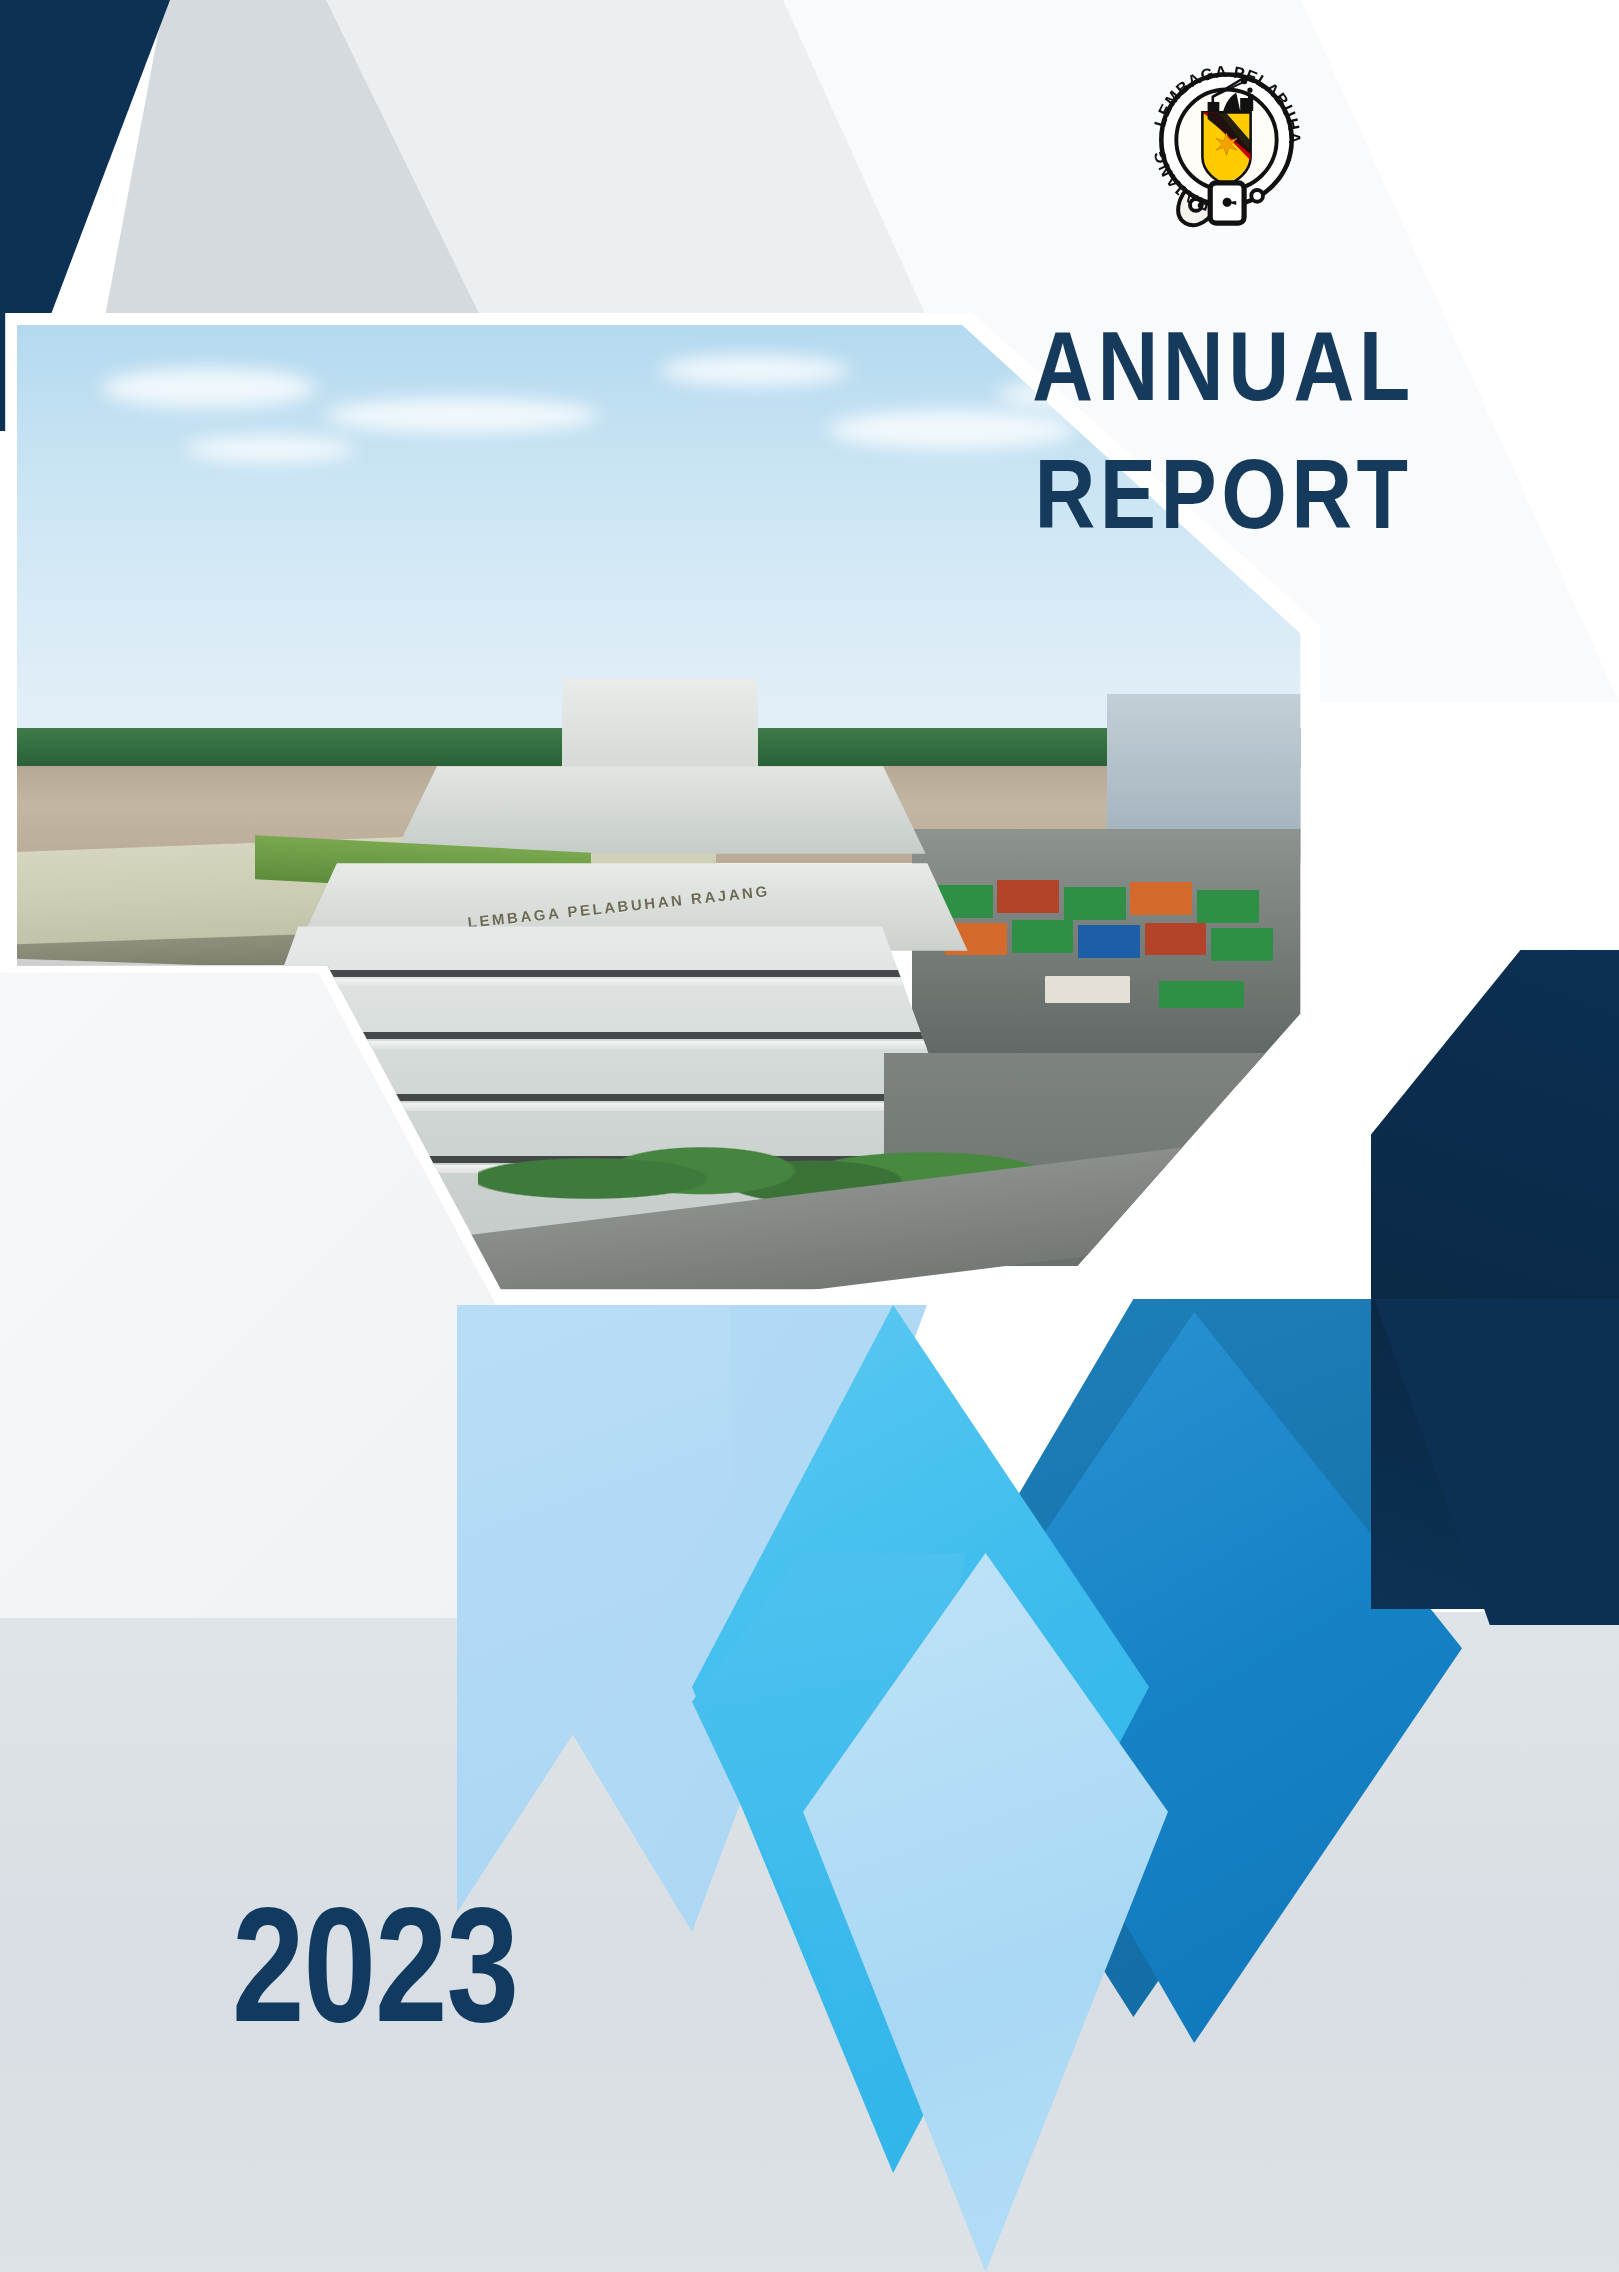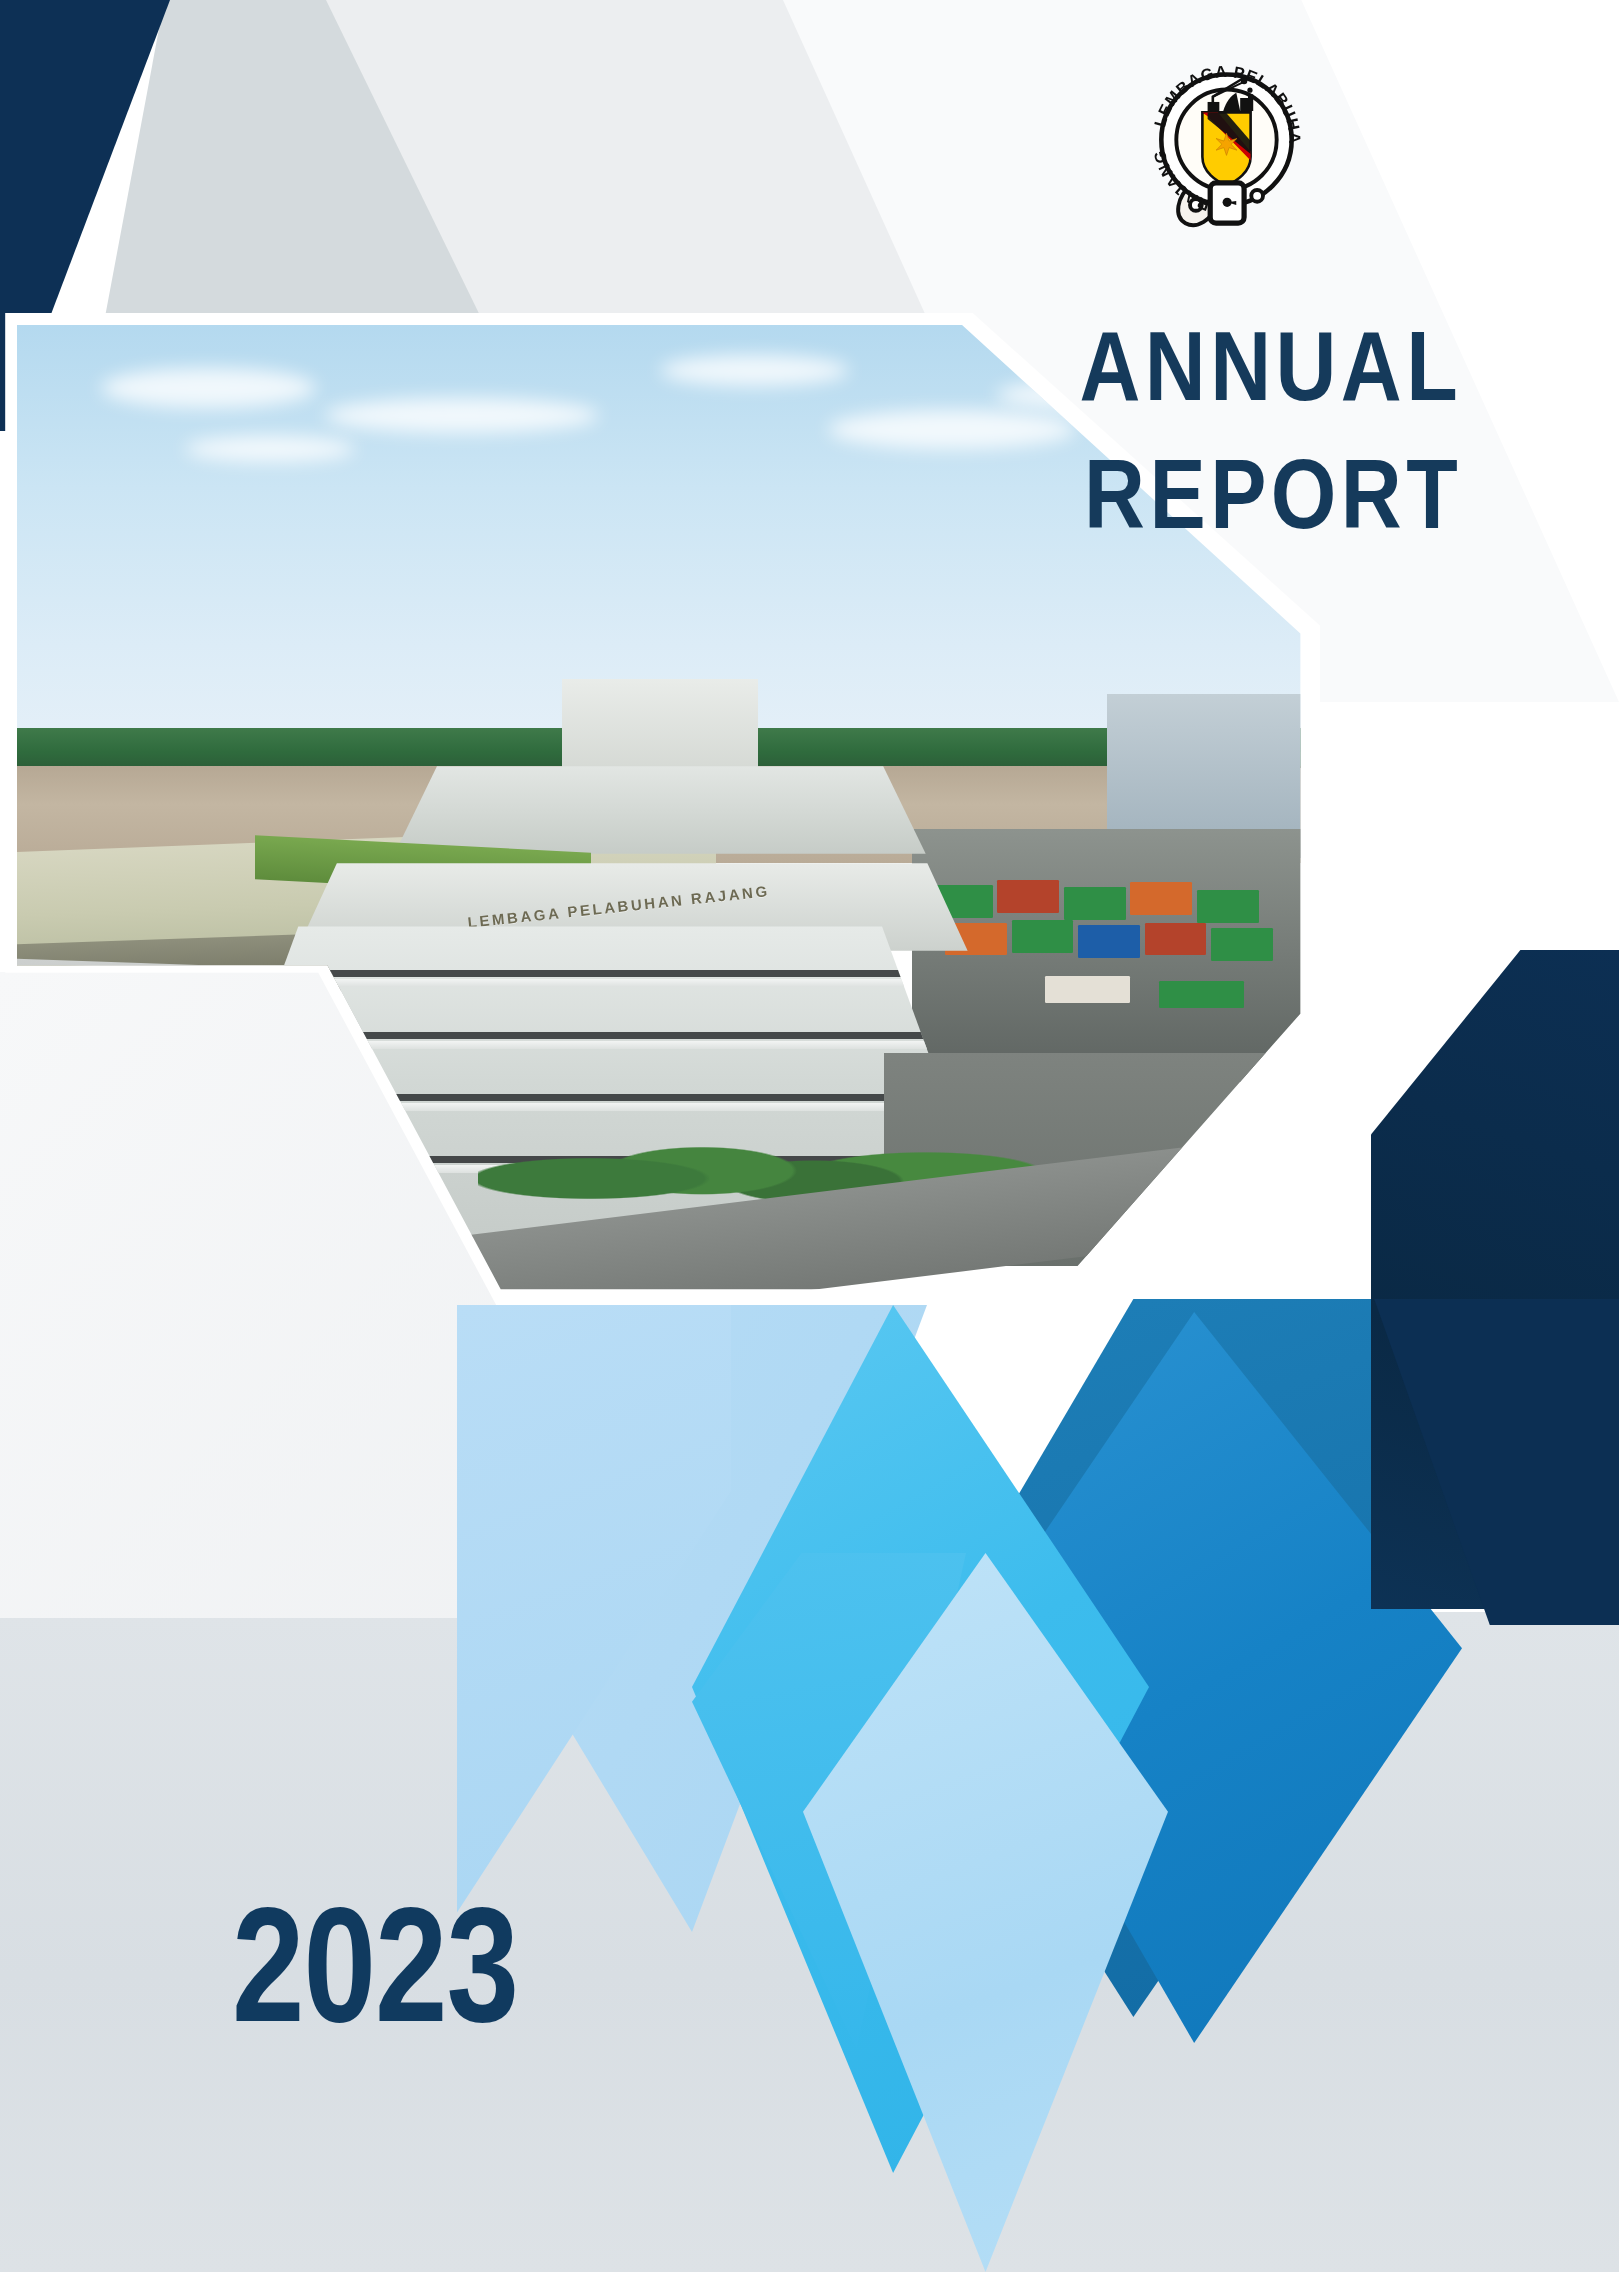--- a/index.html
+++ b/index.html
@@ -178,21 +178,21 @@
                       radial-gradient(ellipse at 80% 47%, #47893f 0 18%, transparent 19%); }
   .lot { position:absolute; left:62%; top:75%; width:30%; height:22%;
          background:linear-gradient(180deg,#7e837f 0%, #6a706c 100%); }
   .highrise { position:absolute; left:78%; top:38%; width:16%; height:17%;
               background:linear-gradient(180deg,#c3cfd6 0%, #9fb0bb 100%); }
 
   
   .logo { position:absolute; left:1145px; top:42px; width:163px; height:189px; }
 
   
-  .title-wrap { position:absolute; left:946px; top:317px; width:555px; text-align:right; }
+  .title-wrap { position:absolute; left:946px; top:317px; width:555px; text-align:center; }
   .title-line { color:#153a5b; font-weight:bold; line-height:1.0;
                 letter-spacing:5.2px; }
   .t-annual { font-size:98px; transform:scaleX(.86); }
   .t-report { font-size:98px; transform:scaleX(.86); margin-top:30px; }
 
   .year { position:absolute; left:232px; top:1883px; color:#103a5f;
           font-size:163px; font-weight:bold; letter-spacing:-1.3px;
           transform:scaleX(.80); transform-origin:left center; line-height:1; }
 </style>
 </head>

